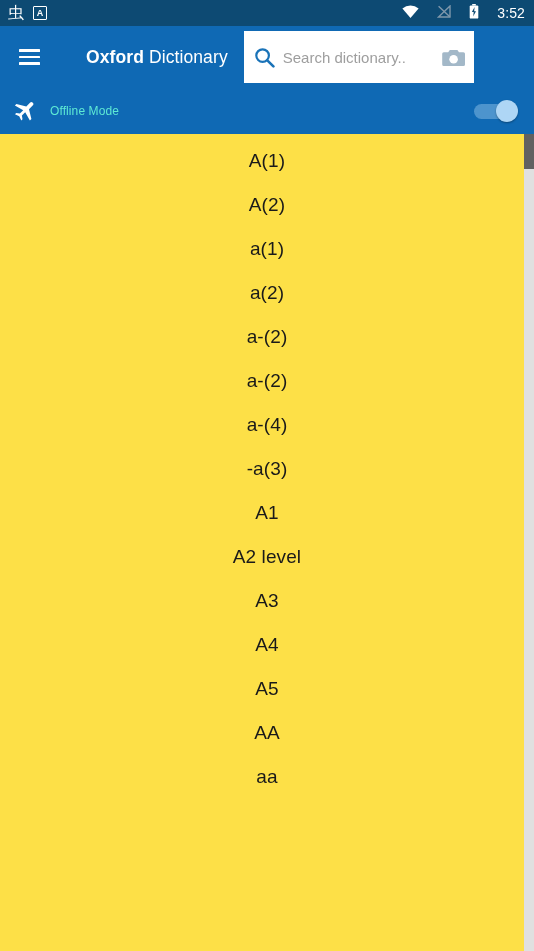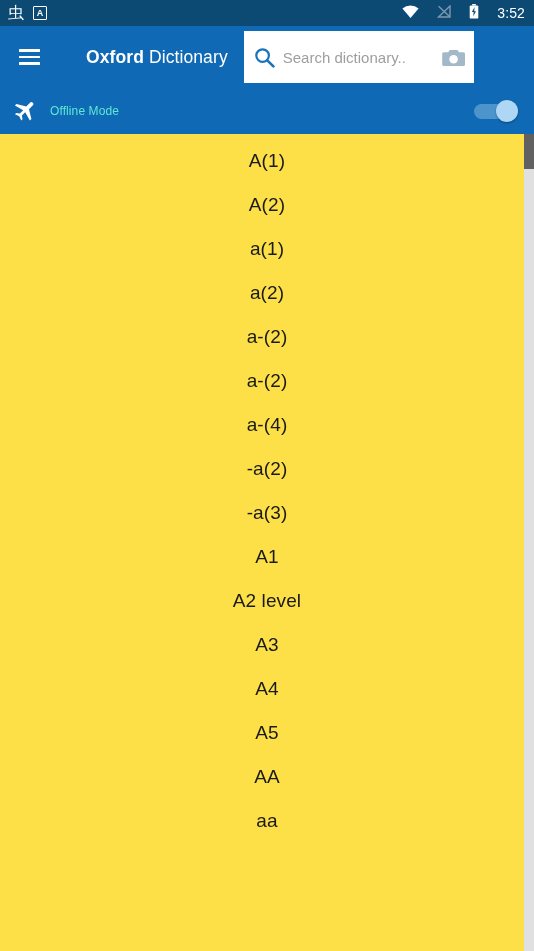--- a/index.html
+++ b/index.html
@@ -258,21 +258,20 @@
 
   <div class="listwrap">
     <div class="wordlist" id="wordlist">
         <div class="word-item">A(1)</div>
         <div class="word-item">A(2)</div>
         <div class="word-item">a(1)</div>
         <div class="word-item">a(2)</div>
         <div class="word-item">a-(2)</div>
         <div class="word-item">a-(2)</div>
         <div class="word-item">a-(4)</div>
-        <div class="word-item">-a(2)</div>
         <div class="word-item">-a(3)</div>
         <div class="word-item">A1</div>
         <div class="word-item">A2 level</div>
         <div class="word-item">A3</div>
         <div class="word-item">A4</div>
         <div class="word-item">A5</div>
         <div class="word-item">AA</div>
         <div class="word-item">aa</div>
       </div>
   </div>

